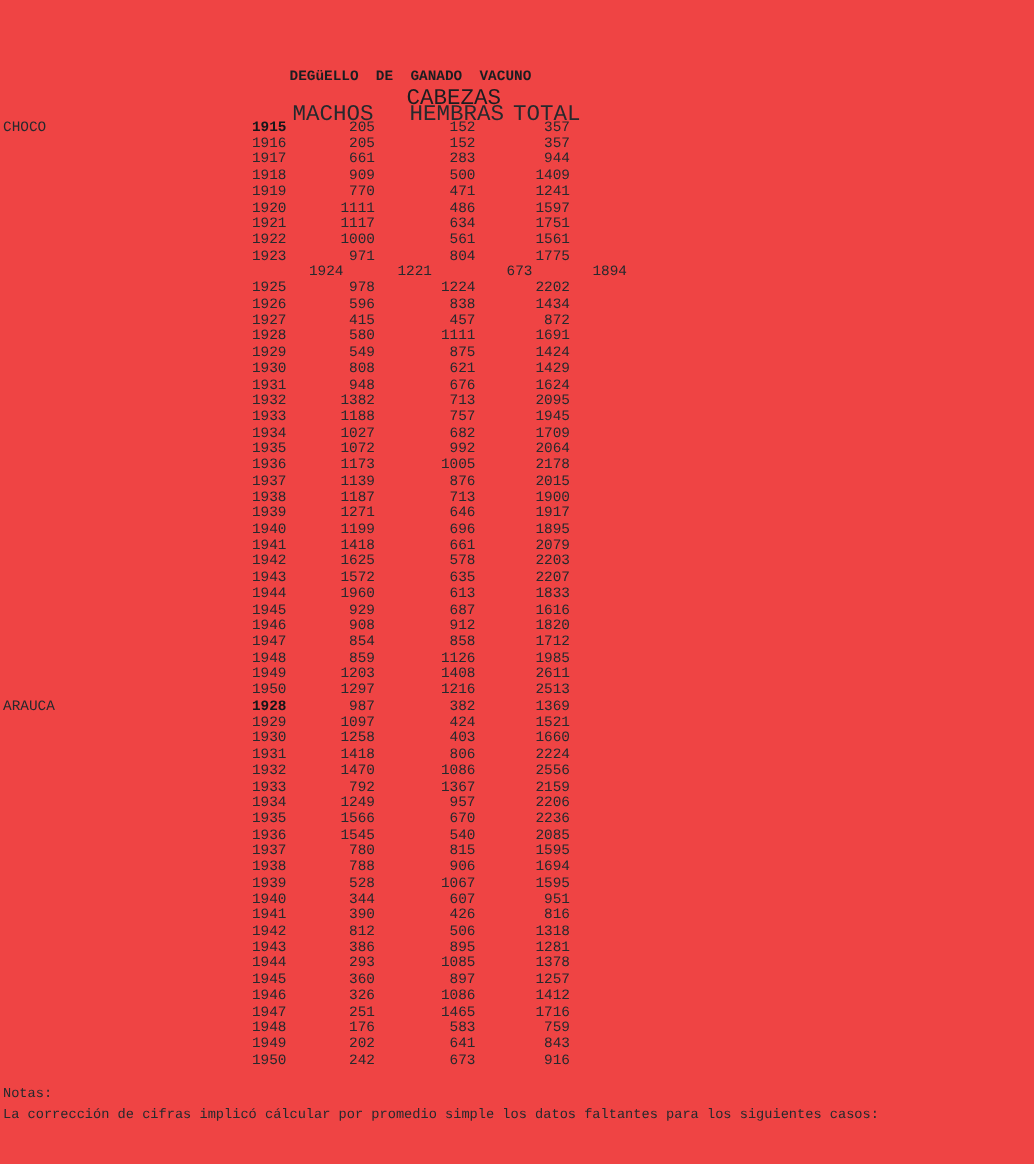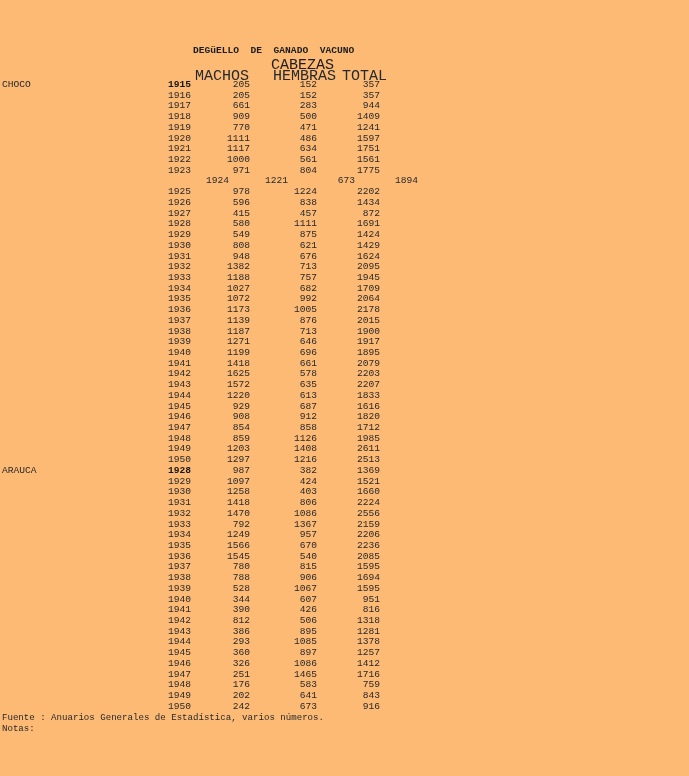--- a/index.html
+++ b/index.html
@@ -1,20 +1,20 @@
 <!DOCTYPE html>
 <html><head>
 <meta charset="utf-8">
 <style>
   html, body { margin: 0; padding: 0; background: #ffffff; }
   .page {
     position: relative;
     width: 689px;
     height: 776px;
-    background: #fdba74;
+    background: #ef4444;
     overflow: hidden;
     font-family: "Liberation Mono", "DejaVu Sans Mono", monospace;
     color: #26292d;
   }
   .title {
     position: absolute;
     left: 193px;
     top: 45px;
     font-size: 9.6px;
     font-weight: bold;
@@ -257,21 +257,21 @@
         <span class="cell total">2203</span>
       </div>
       <div class="row" style="top: 380.16px;">
         <span class="cell year">1943</span>
         <span class="cell machos">1572</span>
         <span class="cell hembras">635</span>
         <span class="cell total">2207</span>
       </div>
       <div class="row" style="top: 390.88px;">
         <span class="cell year">1944</span>
-        <span class="cell machos">1220</span>
+        <span class="cell machos">1960</span>
         <span class="cell hembras">613</span>
         <span class="cell total">1833</span>
       </div>
       <div class="row" style="top: 401.6px;">
         <span class="cell year">1945</span>
         <span class="cell machos">929</span>
         <span class="cell hembras">687</span>
         <span class="cell total">1616</span>
       </div>
       <div class="row" style="top: 412.32px;">
@@ -437,18 +437,18 @@
         <span class="cell total">843</span>
       </div>
       <div class="row" style="top: 701.76px;">
         <span class="cell year">1950</span>
         <span class="cell machos">242</span>
         <span class="cell hembras">673</span>
         <span class="cell total">916</span>
       </div>
     </div>
 
-  <div class="footer-line f0">Fuente : Anuarios Generales de Estadística, varios números.</div>
   <div class="footer-line f1">Notas:</div>
+  <div class="footer-line f2">La corrección de cifras implicó cálcular por promedio simple los datos faltantes para los siguientes casos:</div>
 
 <div class="region-label" style="top: 80px;">CHOCO</div>
     <div class="region-label" style="top: 465.92px;">ARAUCA</div>
   </div>
 
 </body></html>

